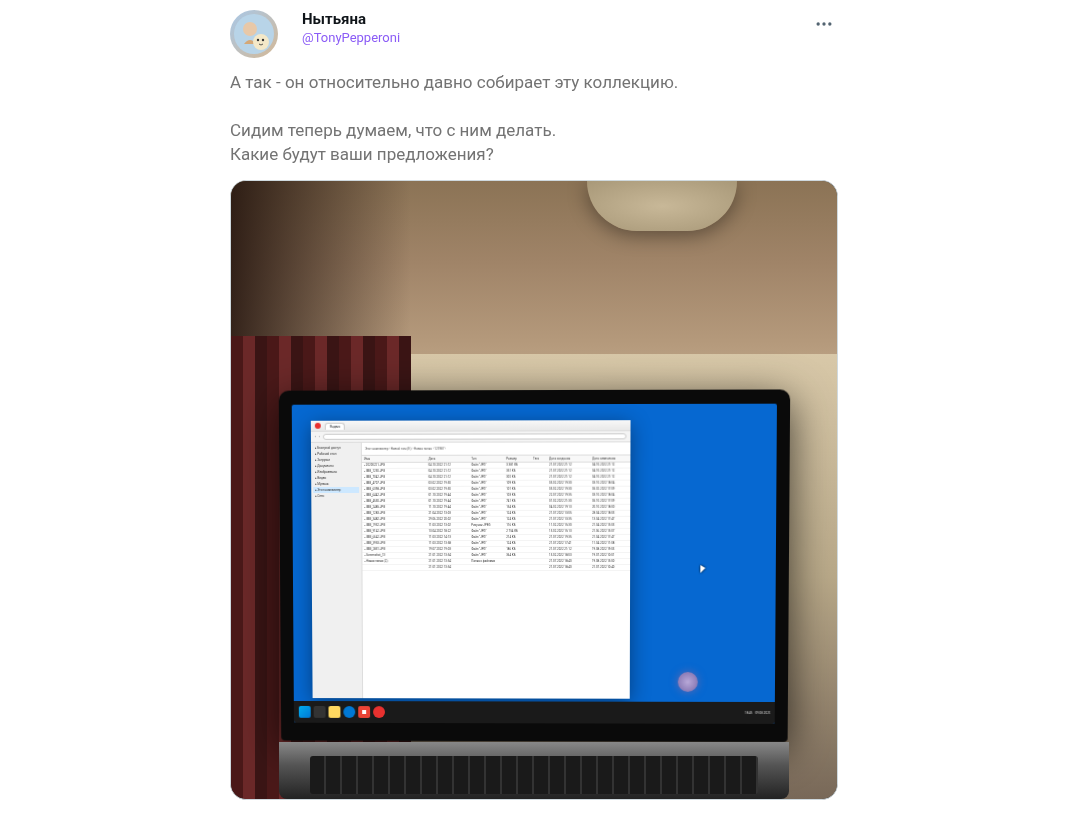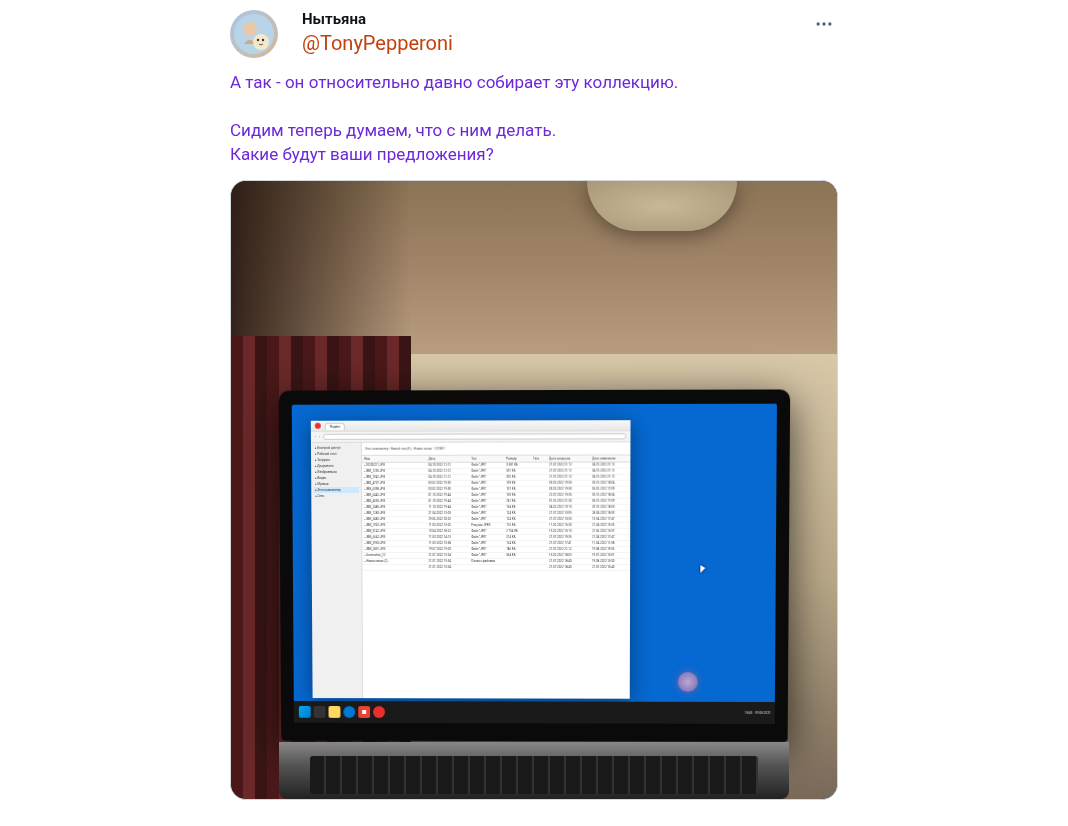--- a/index.html
+++ b/index.html
@@ -3,23 +3,23 @@
 <meta charset="utf-8">
 <style>
 *{margin:0;padding:0;box-sizing:border-box}
 body{font-family:-apple-system,BlinkMacSystemFont,"Segoe UI",Roboto,Helvetica,Arial,sans-serif;background:#fff;color:#0f1419;display:flex;justify-content:center;padding:10px 0}
 .tweet{width:640px;padding:0 16px}
 .tweet-header{display:flex;align-items:flex-start;gap:24px;position:relative}
 .avatar{width:48px;height:48px;border-radius:50%;background:linear-gradient(135deg,#a8c8e8 0%,#d4b896 100%);display:flex;align-items:center;justify-content:center;overflow:hidden;flex-shrink:0}
 .avatar svg{width:40px;height:40px}
 .names{display:flex;flex-direction:column;line-height:1.3}
 .display-name{font-weight:700;font-size:15px;color:#0f1419}
-.handle{font-size:20px;color:#c2410c}
+.handle{font-size:13px;color:#8b5cf6}
 .more-btn{position:absolute;right:0;top:0;cursor:pointer;color:#536471;padding:4px}
-.tweet-body{margin-top:12px;font-size:17px;line-height:24px;color:#6d28d9;white-space:pre-wrap}
+.tweet-body{margin-top:12px;font-size:17px;line-height:24px;color:#737373;white-space:pre-wrap}
 .media{margin-top:14px;border:1px solid #cfd9de;border-radius:16px;overflow:hidden;height:620px;position:relative;background:#333}
 .room{position:absolute;inset:0}
 .ceiling{position:absolute;top:0;left:0;right:0;height:44%;background:linear-gradient(180deg,#8b7355 0%,#a08468 30%,#b59a7c 60%,#d4c4a8 100%)}
 .ceiling-shadow{position:absolute;top:0;left:0;width:180px;height:100%;background:linear-gradient(90deg,rgba(30,15,10,.85),transparent)}
 .lamp{position:absolute;top:0;right:100px;width:150px;height:50px;background:radial-gradient(ellipse at center,#c8b898,#a89878);border-radius:0 0 80px 80px;box-shadow:0 4px 20px rgba(0,0,0,.4)}
 .curtain{position:absolute;top:25%;left:0;width:180px;bottom:0;background:repeating-linear-gradient(90deg,#4a1818 0 12px,#6b2828 12px 24px,#3a1414 24px 36px)}
 .wall{position:absolute;top:28%;left:180px;right:0;bottom:0;background:linear-gradient(180deg,#d8c8a8 0%,#b8a888 50%,#786858 100%)}
 .laptop{position:absolute;bottom:0;left:8%;right:8%;height:66%;perspective:1200px}
 .screen-bezel{position:absolute;top:0;left:0;right:0;bottom:14%;background:#0a0a0a;border-radius:10px 10px 4px 4px;box-shadow:0 10px 40px rgba(0,0,0,.7);transform:rotateX(-2deg) rotateY(-1deg)}
 .screen{position:absolute;top:4%;left:2.5%;right:2.5%;bottom:5%;background:#0668d1;overflow:hidden;border-radius:2px}

